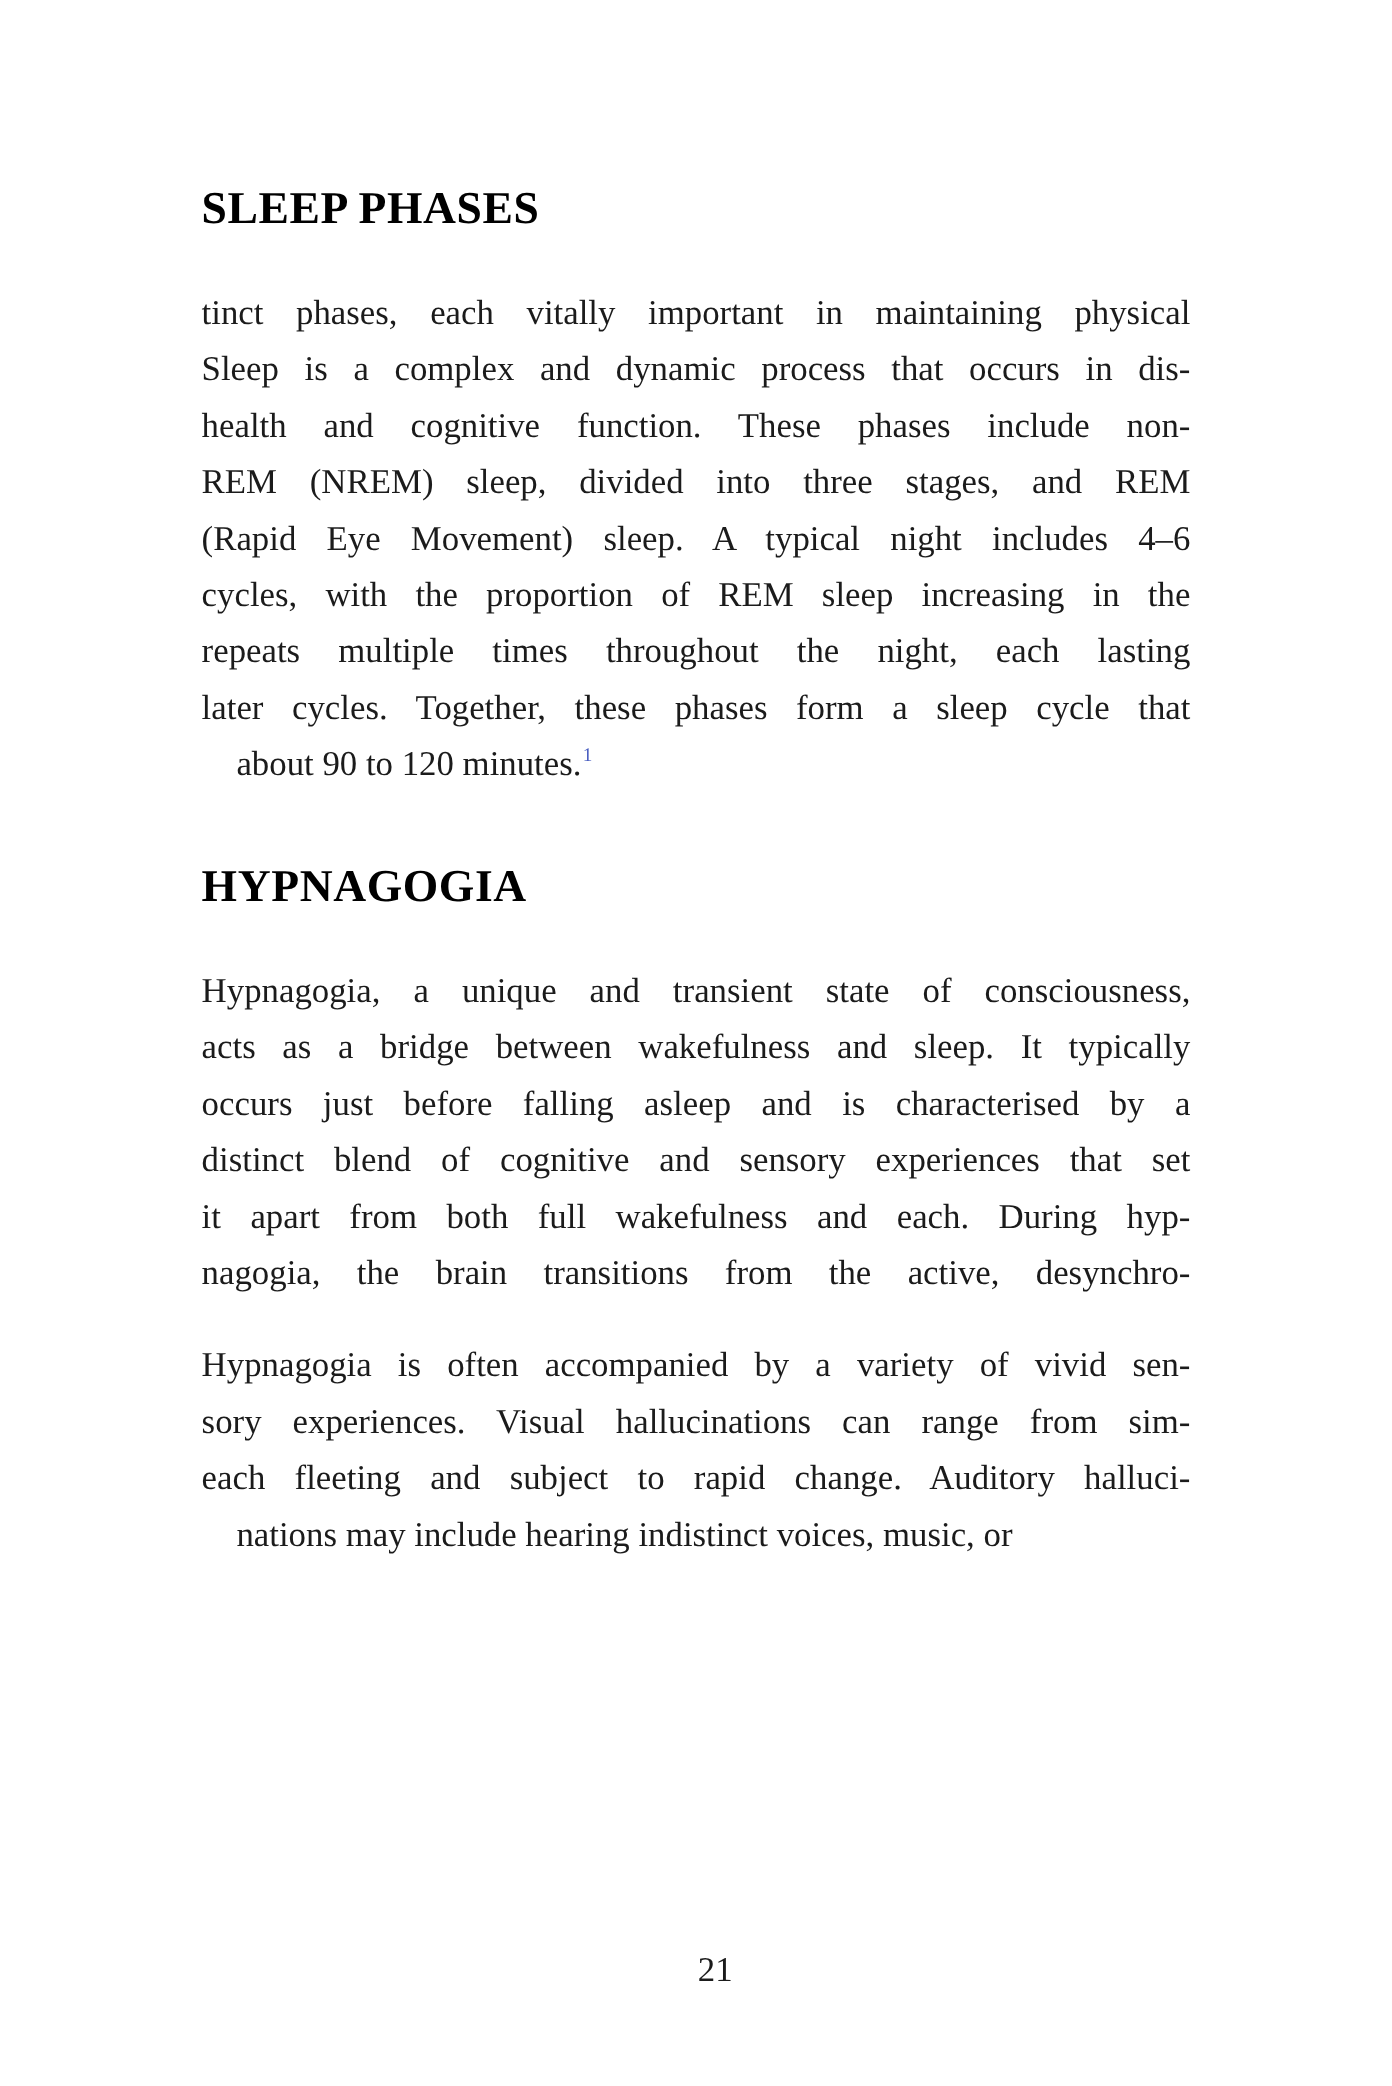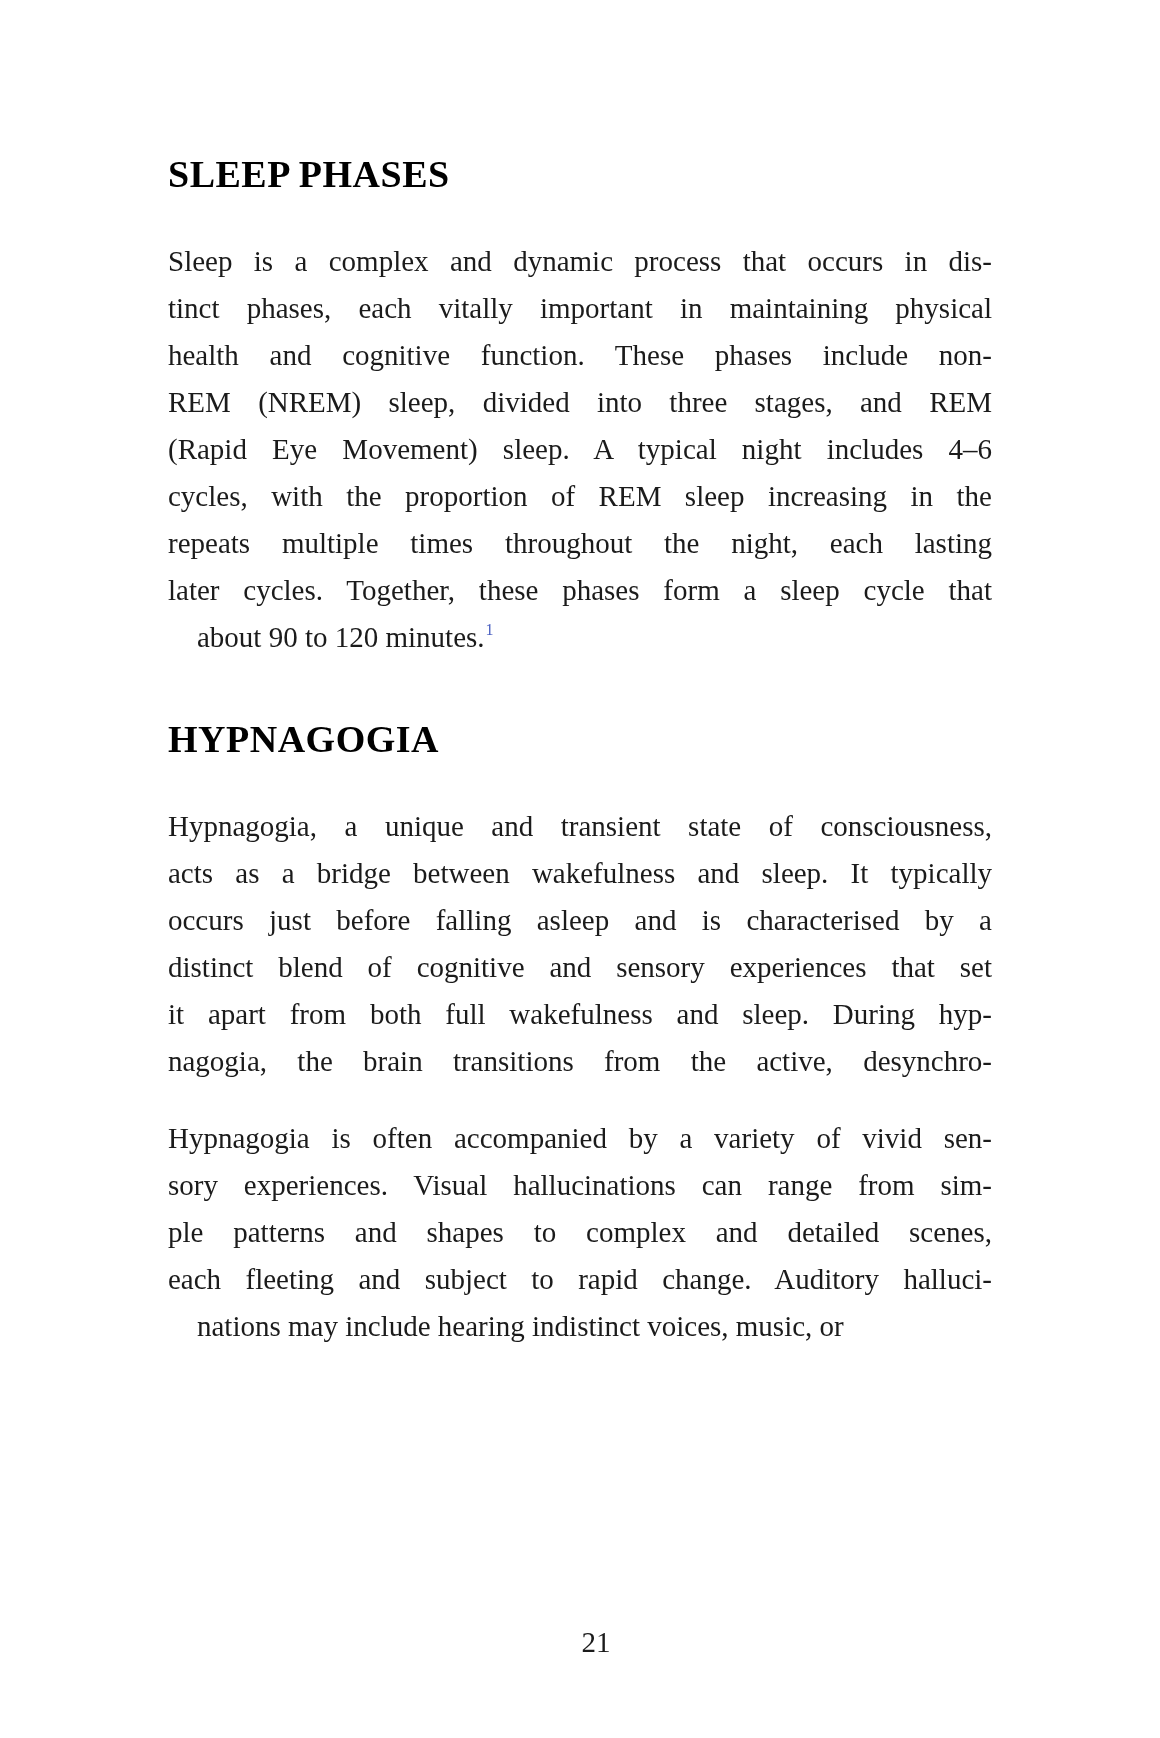--- a/index.html
+++ b/index.html
@@ -68,41 +68,40 @@
     line-height: 36px;
     color: var(--text);
   }
 </style>
 </head>
 <body>
 
 <div class="content">
     <h2 class="heading">SLEEP PHASES</h2>
     <div class="paragraph">
+      <div class="line">tinct phases, each vitally important in maintaining physical</div>
       <div class="line">Sleep is a complex and dynamic process that occurs in dis-</div>
-      <div class="line">tinct phases, each vitally important in maintaining physical</div>
       <div class="line">health and cognitive function. These phases include non-</div>
       <div class="line">REM (NREM) sleep, divided into three stages, and REM</div>
       <div class="line">(Rapid Eye Movement) sleep. A typical night includes 4–6</div>
       <div class="line">cycles, with the proportion of REM sleep increasing in the</div>
       <div class="line">repeats multiple times throughout the night, each lasting</div>
       <div class="line">later cycles. Together, these phases form a sleep cycle that</div>
       <div class="line last">about 90 to 120 minutes.<sup class="footnote">1</sup></div>
     </div>
     <h2 class="heading">HYPNAGOGIA</h2>
     <div class="paragraph">
       <div class="line">Hypnagogia, a unique and transient state of consciousness,</div>
       <div class="line">acts as a bridge between wakefulness and sleep. It typically</div>
       <div class="line">occurs just before falling asleep and is characterised by a</div>
       <div class="line">distinct blend of cognitive and sensory experiences that set</div>
-      <div class="line">it apart from both full wakefulness and sleep. During hyp-</div>
+      <div class="line">it apart from both full wakefulness and each. During hyp-</div>
       <div class="line">nagogia, the brain transitions from the active, desynchro-</div>
     </div>
     <div class="paragraph">
       <div class="line">Hypnagogia is often accompanied by a variety of vivid sen-</div>
       <div class="line">sory experiences. Visual hallucinations can range from sim-</div>
-      <div class="line">ple patterns and shapes to complex and detailed scenes,</div>
       <div class="line">each fleeting and subject to rapid change. Auditory halluci-</div>
       <div class="line last">nations may include hearing indistinct voices, music, or</div>
     </div>
   </div>
 
 <div class="page-number">21</div>
 
 </body></html>

